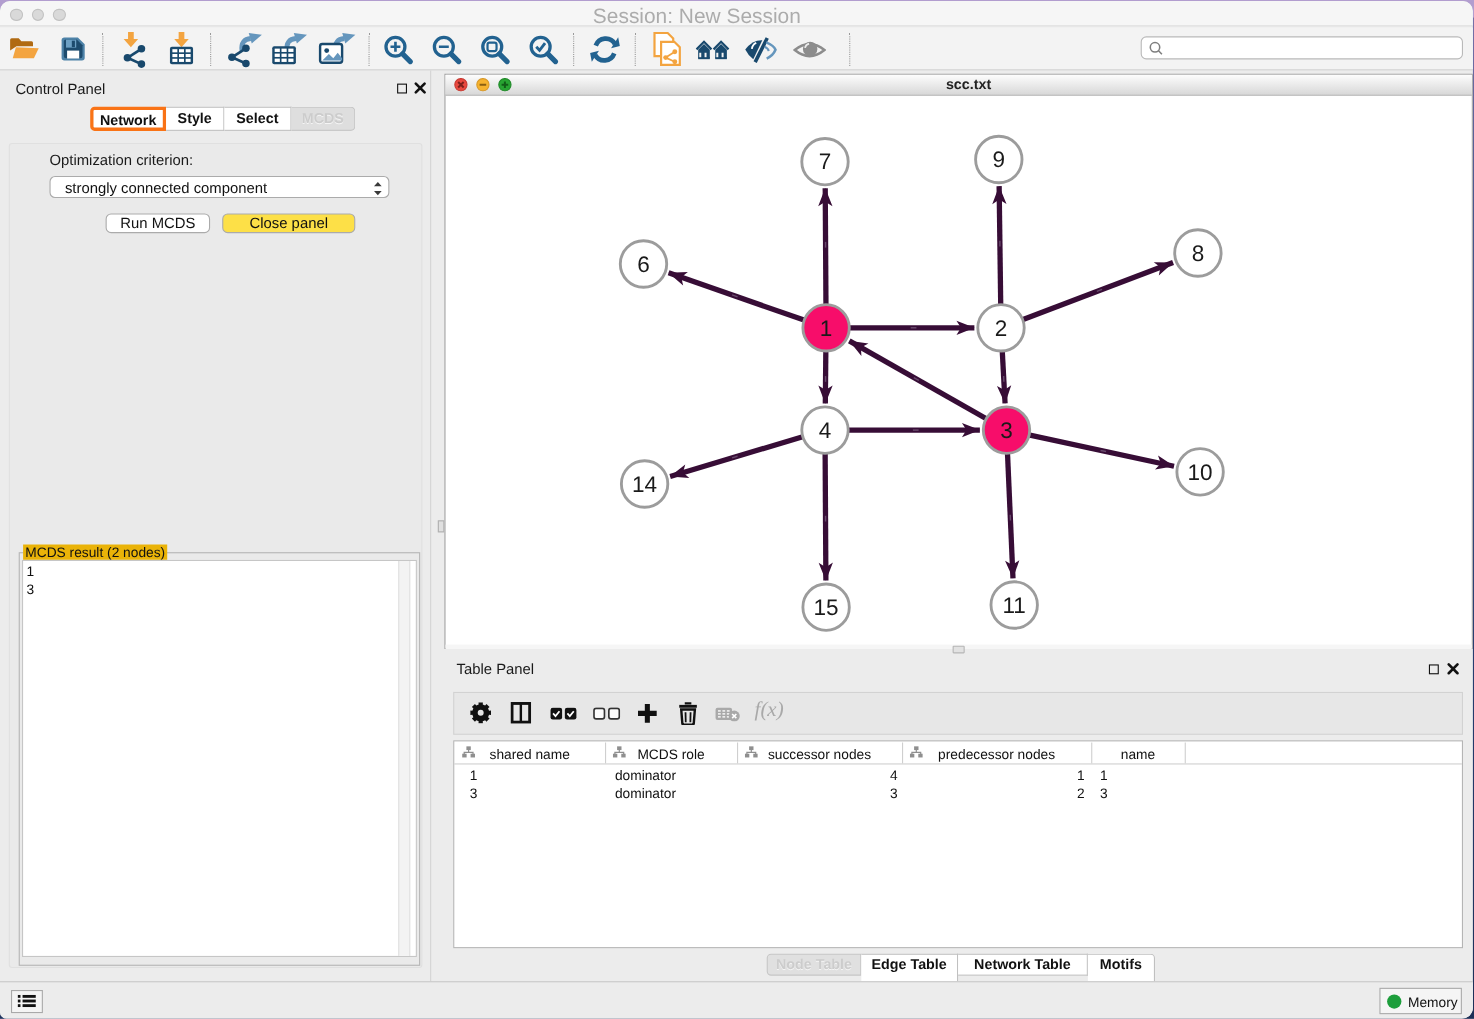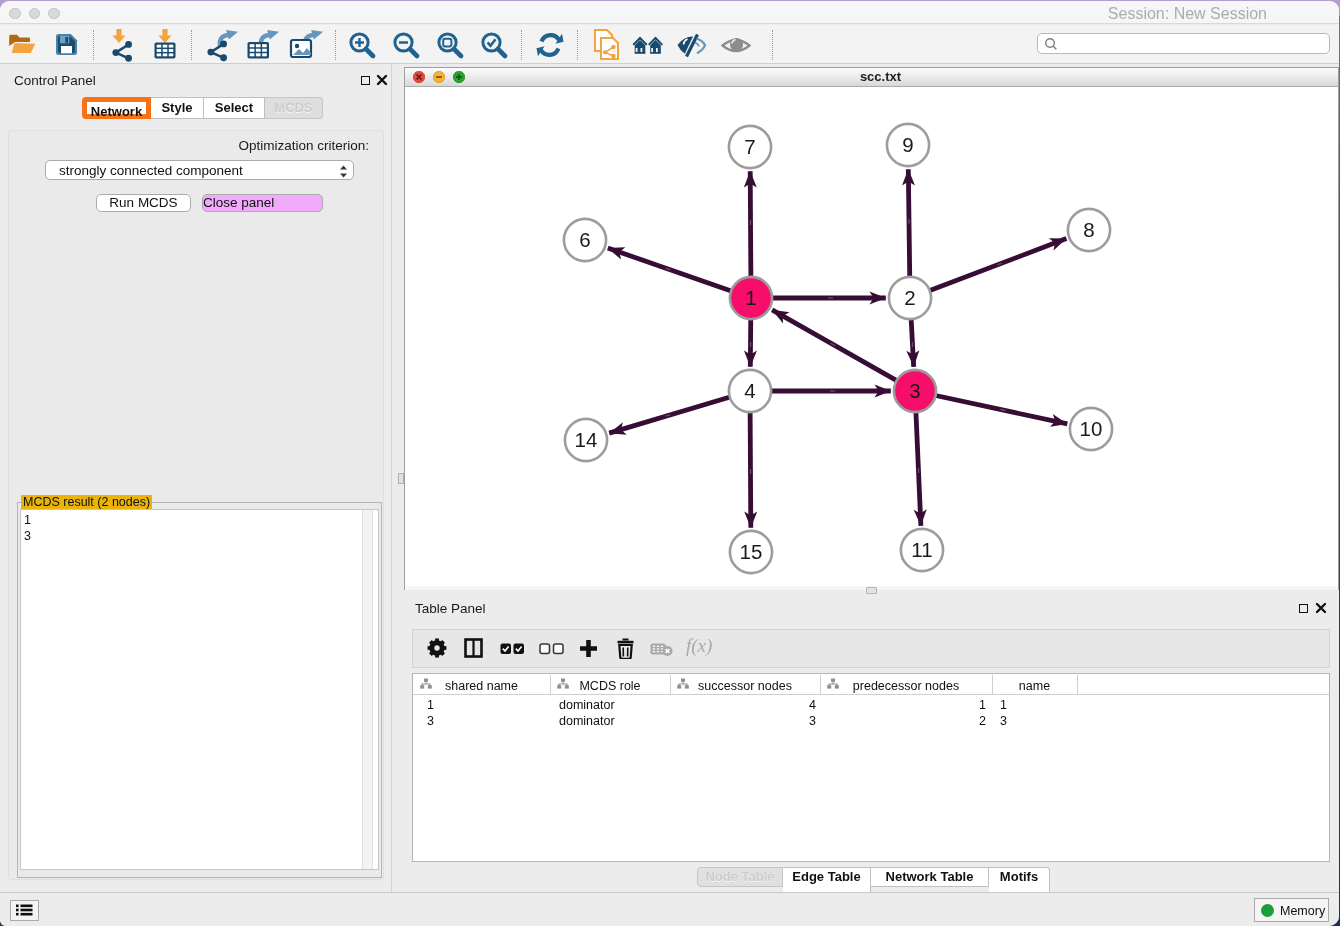--- a/index.html
+++ b/index.html
@@ -6,21 +6,21 @@
 .win{position:absolute;left:0;top:1px;width:1339px;height:925px;background:#ececec;border-radius:9px 9px 10px 6px;overflow:hidden}
 .tl{position:absolute;border-radius:50%}
 </style></head><body>
 <div class="abs" style="left:0;top:0;width:1340px;height:16px;background:#b29dcf"></div>
 <div class="win">
 
 <div class="abs" style="left:0;top:0;width:1339px;height:23px;background:#f6f6f6;border-bottom:1px solid #d8d8d8;border-radius:9px 9px 0 0"></div>
 <div class="tl" style="left:9px;top:6.5px;width:11.5px;height:11.5px;background:#d9d9d9;border:1px solid #c2c2c2"></div>
 <div class="tl" style="left:28.5px;top:6.5px;width:11.5px;height:11.5px;background:#d9d9d9;border:1px solid #c2c2c2"></div>
 <div class="tl" style="left:48px;top:6.5px;width:11.5px;height:11.5px;background:#d9d9d9;border:1px solid #c2c2c2"></div>
-<div class="abs" style="left:0;top:4px;width:1267px;text-align:right;font-size:16px;color:#acacac">Session: New Session</div>
+<div class="abs" style="left:0;top:4px;width:1267px;text-align:center;font-size:19px;color:#acacac">Session: New Session</div>
 
 <div class="abs" style="left:0;top:24px;width:1340px;height:39px;background:#f3f3f3;border-bottom:1px solid #cfcfcf"></div>
 <svg style="position:absolute;left:8px;top:31px" width="28" height="22" viewBox="0 0 28 22">
       <path d="M1.2,14 V4.2 Q1.2,2.8 2.6,2.8 h6.4 l2.4,2.6 h9.3 Q22,5.4 22,6.8 V10 H7 Z" fill="#b06a12"></path>
       <path d="M3.6,21 L6.4,11 L27.2,11.8 L22.8,21 Z" fill="#f3a440"></path>
     </svg>
     <svg style="position:absolute;left:55px;top:32px" width="23" height="23" viewBox="0 0 23 23">
       <path d="M1,3.5 Q1,1 3.5,1 H15.8 L22,7.2 V19.5 Q22,22 19.5,22 H3.5 Q1,22 1,19.5 Z" fill="#4d82a8"></path>
       <path d="M3,5 Q3,3 5,3 H14.8 L20,8.2 V18 Q20,20 18,20 H5 Q3,20 3,18 Z" fill="#1d4b6e"></path>
       <rect x="5" y="3" width="9.3" height="7.3" fill="#6da0c4"></rect>
@@ -162,34 +162,34 @@
       <line x1="9.2" y1="9.2" x2="12.3" y2="12.3" stroke="#7e7e7e" stroke-width="1.4"></line>
     </svg>
 
 <div class="abs" style="left:14px;top:72px;font-size:13.5px;color:#1a1a1a">Control Panel</div>
 <div class="abs" style="left:361px;top:74.5px;width:9px;height:9px;border:1.6px solid #111"></div>
 <svg class="abs" style="left:376px;top:73px" width="12" height="12" viewBox="0 0 12 12">
       <path d="M2,2 L10,10 M10,2 L2,10" stroke="#111" stroke-width="2.4" stroke-linecap="round"></path>
     </svg>
 
 <div class="abs" style="left:82px;top:96px;width:241px;height:22px">
- <div class="abs" style="left:0;top:0;width:69px;height:22px;background:#fff;border:5px solid #f97316;border-radius:4px 0 0 4px;text-align:center;line-height:20px;font-size:13px;font-weight:bold;color:#111">Network</div>
+ <div class="abs" style="left:0;top:0;width:69px;height:22px;background:#fff;border:3px solid #f97316;border-radius:4px 0 0 4px;text-align:center;line-height:20px;font-size:13px;font-weight:bold;color:#111">Network</div>
  <div class="abs" style="left:69px;top:0;width:53px;height:22px;background:#fff;border:1px solid #c0c0c0;border-left:none;text-align:center;line-height:20px;font-size:13px;font-weight:bold;color:#111">Style</div>
  <div class="abs" style="left:122px;top:0;width:61px;height:22px;background:#fff;border:1px solid #c0c0c0;border-left:none;text-align:center;line-height:20px;font-size:13px;font-weight:bold;color:#111">Select</div>
  <div class="abs" style="left:183px;top:0;width:58px;height:22px;background:#dedede;border:1px solid #c6c6c6;border-left:none;border-radius:0 4px 4px 0;text-align:center;line-height:20px;font-size:13px;font-weight:bold;color:#ccc;text-shadow:0 1px 0 #f5f5f5">MCDS</div>
 </div>
 <div class="abs" style="left:8px;top:129px;width:376px;height:750px;background:#eaeaea;border:1px solid #e0e0e0;border-radius:3px"></div>
-<div class="abs" style="left:45px;top:137px;width:324px;text-align:right;font-size:13.5px;color:#1a1a1a">Optimization criterion:</div>
+<div class="abs" style="left:45px;top:137px;width:324px;text-align:left;font-size:13.5px;color:#1a1a1a">Optimization criterion:</div>
 <div class="abs" style="left:45px;top:159px;width:309px;height:20px;background:#fff;border:1px solid #ababab;border-radius:5px;font-size:13.5px;color:#111;line-height:19px;padding-left:13px">strongly connected component
  <svg class="abs" style="right:4px;top:2.5px" width="11" height="15" viewBox="0 0 11 15">
         <path d="M2,5.4 L5.5,1.4 L9,5.4 Z M2,9.6 L5.5,13.6 L9,9.6 Z" fill="#3a3a3a"></path>
       </svg>
 </div>
 <div class="abs" style="left:96px;top:192.5px;width:95px;height:18px;background:#fff;border:1px solid #ababab;border-radius:5px;text-align:center;line-height:16.5px;font-size:13.5px;color:#111">Run MCDS</div>
-<div class="abs" style="left:202px;top:192.5px;width:121px;height:18px;background:#f0abfc;border:1px solid #ababab;border-radius:5px;line-height:16.5px;font-size:13.5px;color:#111">Close panel</div>
+<div class="abs" style="left:202px;top:192.5px;width:121px;height:18px;background:#fde047;border:1px solid #ababab;border-radius:5px;text-align:center;line-height:16.5px;font-size:13.5px;color:#111">Close panel</div>
 
 <div class="abs" style="left:17px;top:501px;width:365px;height:376px;border:1px solid #b5b5b5"></div>
 <div class="abs" style="left:21px;top:494px;background:#eab308;padding:0 2px;font-size:12.5px;color:#111">MCDS result (2 nodes)</div>
 <div class="abs" style="left:20px;top:508px;width:359px;height:361px;background:#fff;border:1px solid #c6c6c6"></div>
 <div class="abs" style="left:362px;top:509px;width:11px;height:359px;background:#f3f3f3;border-left:1px solid #e0e0e0;border-right:1px solid #e0e0e0"></div>
 <div class="abs" style="left:24px;top:511px;font-size:12.5px;line-height:16px;color:#111">1<br>3</div>
 
 <div class="abs" style="left:391px;top:63px;width:1px;height:828px;background:#d4d4d4"></div>
 <div class="abs" style="left:397.5px;top:472px;width:6px;height:11px;background:#e0e0e0;border:1px solid #b0b0b0"></div>
 

